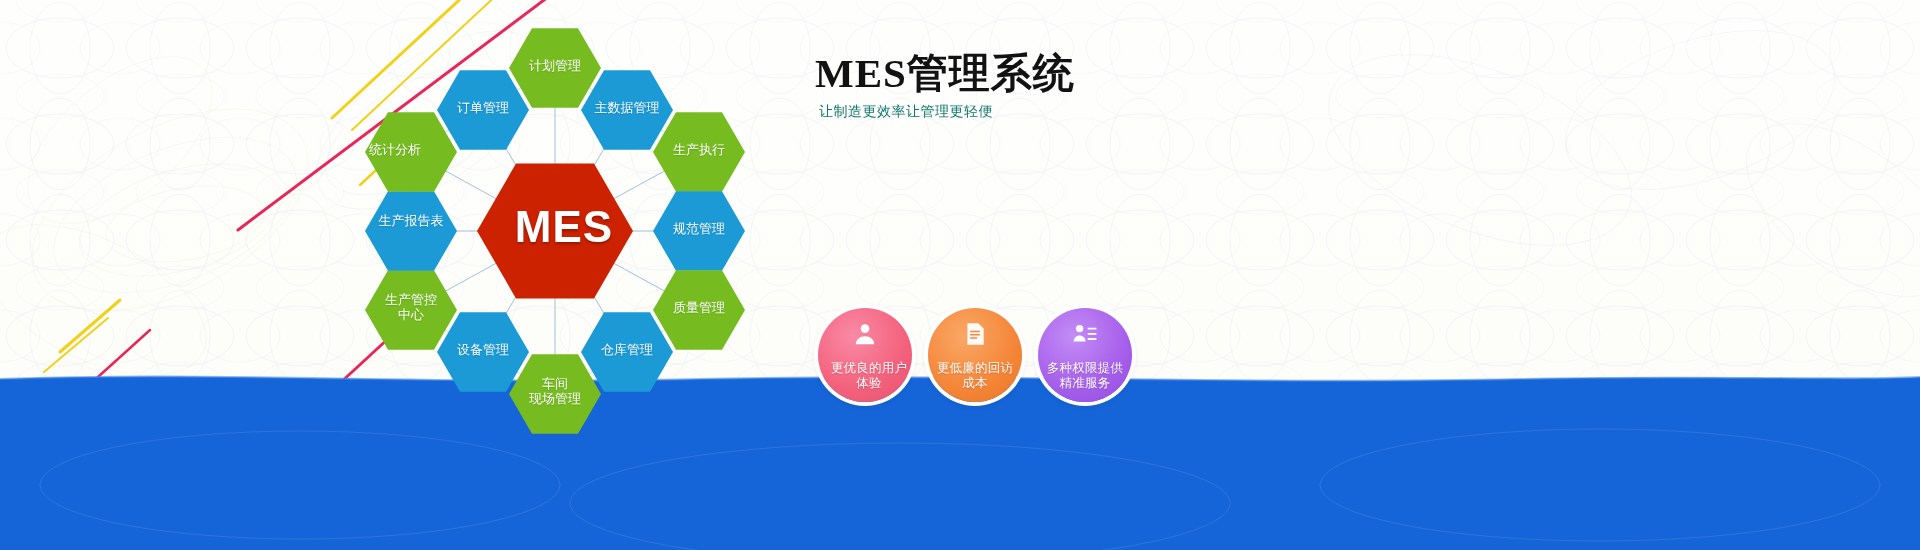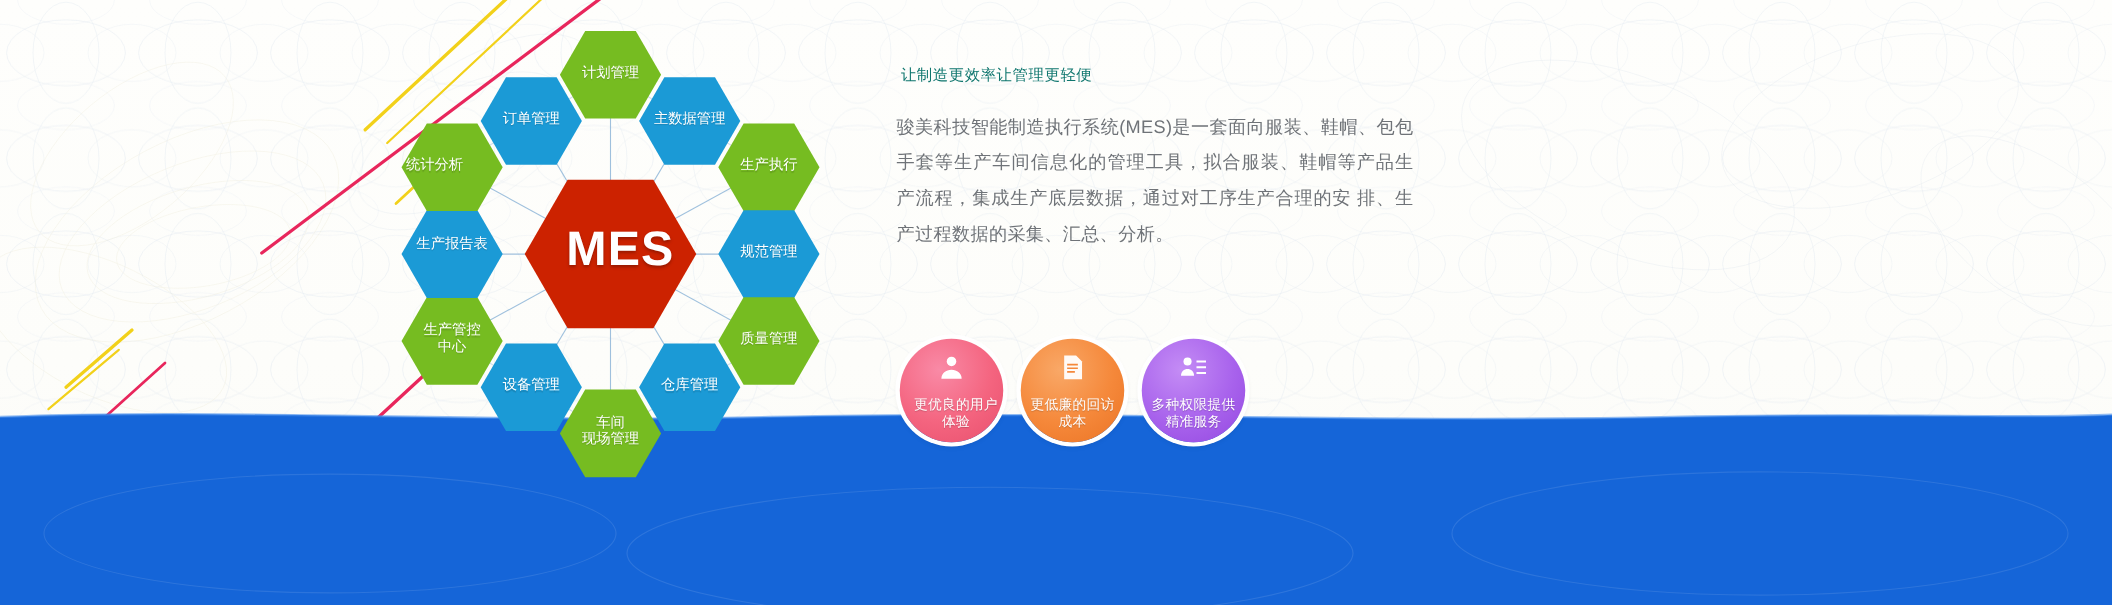--- a/index.html
+++ b/index.html
@@ -167,24 +167,22 @@
         <div class="hexlabel small" style="left: 137px; top: 333px; width: 92px;">设备管理</div>
         <div class="hexlabel small" style="left: 65px; top: 283px; width: 92px;">生产管控<div>中心</div></div>
         <div class="hexlabel small" style="left: 65px; top: 204px; width: 92px;">生产报告表</div>
         <div class="hexlabel small" style="left: 49px; top: 133px; width: 92px;">统计分析</div>
         <div class="hexlabel small" style="left: 137px; top: 91px; width: 92px;">订单管理</div>
         <div class="hexlabel center" style="left: 186px; top: 192px; width: 156px;">MES</div>
       </div>
   </div>
 
   <div class="right">
+    <h1 class="title">MES管理系统</h1>
     <div class="subtitle">让制造更效率让管理更轻便</div>
-    <div class="desc">
-      <p>骏美科技智能制造执行系统(MES)是一套面向服装、鞋帽、包包手套等生产车间信息化的管理工具，拟合服装、鞋帽等产品生产流程，集成生产底层数据，通过对工序生产合理的安 排、生产过程数据的采集、汇总、分析。</p>
-    </div>
   </div>
 
   <div class="badges" id="badges">
       <div class="badge b2">
         <span class="bicon">
           <svg viewBox="0 0 24 24" width="26" height="26" fill="#fff">
             <circle cx="12" cy="7" r="4"></circle>
             <path d="M3.5 21.5c0-4.4 3.8-7.5 8.5-7.5s8.5 3.1 8.5 7.5z"></path>
           </svg>
         </span>

